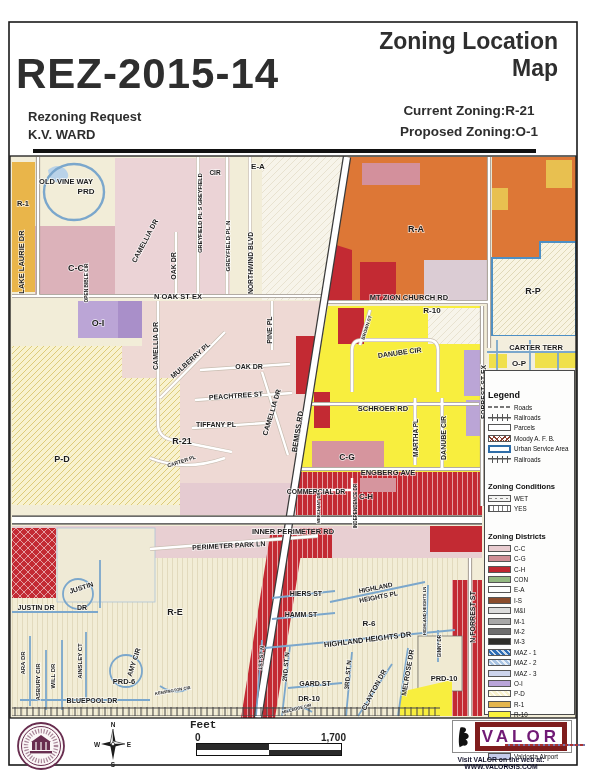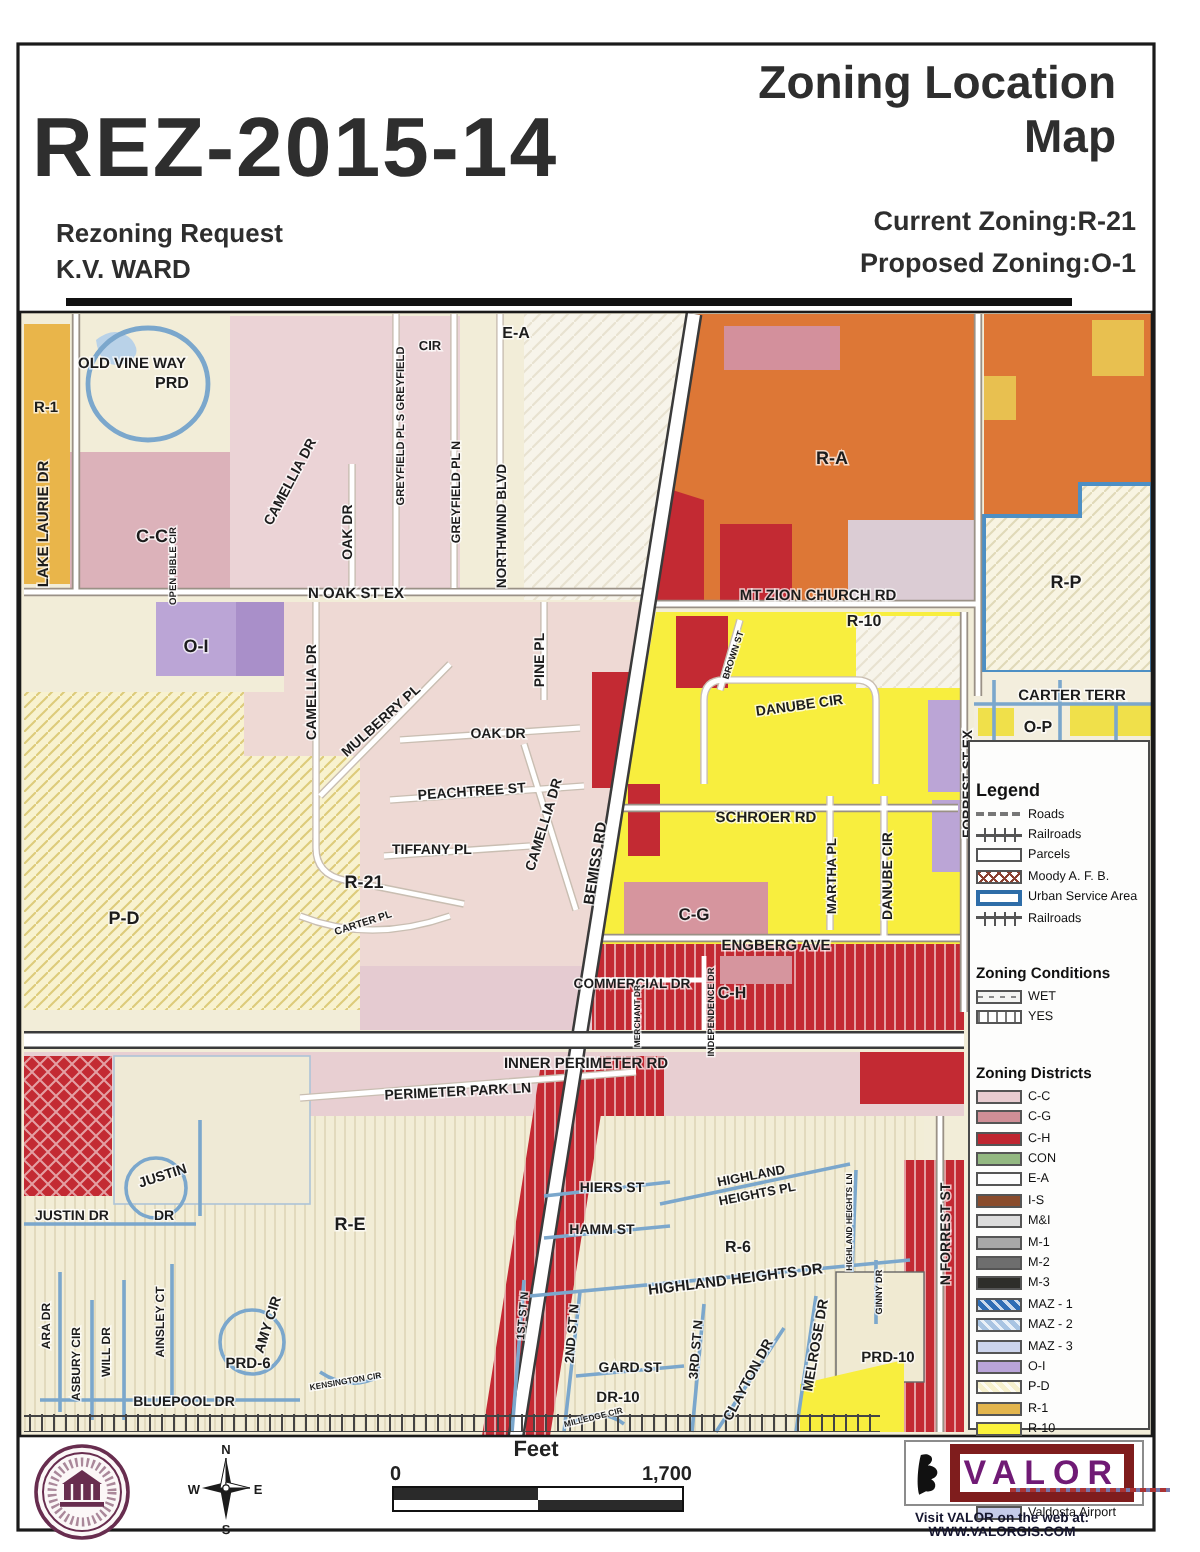--- a/index.html
+++ b/index.html
@@ -3,40 +3,40 @@
 <meta charset="utf-8">
 <style>
   html,body{margin:0;padding:0;background:#fff;}
   body{width:600px;height:776px;position:relative;font-family:"Liberation Sans",sans-serif;overflow:hidden;}
   #stage{position:absolute;inset:0;width:600px;height:776px;}
   svg#mapsvg{position:absolute;left:0;top:0;z-index:1;}
   .hdr{position:absolute;z-index:3;color:#2e2e2e;}
   #case-number{left:16px;top:50px;font-size:42px;font-weight:bold;letter-spacing:1px;}
   #map-title{left:330px;top:28px;width:228px;text-align:right;font-size:23px;font-weight:bold;}
   #applicant{left:28px;top:108px;font-size:13px;font-weight:bold;line-height:1.4;}
-  #zoninginfo{left:370px;top:101px;width:198px;text-align:right;font-size:13.5px;font-weight:bold;line-height:1.55;}
+  #zoninginfo{left:370px;top:101px;width:198px;text-align:center;font-size:13.5px;font-weight:bold;line-height:1.55;}
   
   .legend{position:absolute;left:484px;top:370px;width:91px;height:345px;background:#fdfdfc;border:1px solid #4a4a4a;z-index:2;padding:18px 2px 0 3px;box-sizing:border-box;}
   .lg-title{font-size:9px;font-weight:bold;color:#111;margin:1px 0 2px 0;}
   .lg-title.sm{font-size:7.6px;margin-top:18px;}
   .lg-row{display:flex;align-items:center;gap:3px;height:10.4px;}
   .lg-label{font-size:6.3px;color:#111;white-space:nowrap;}
   .sw{width:23px;height:7px;border:1px solid #555;background:#fff;flex:none;box-sizing:border-box;}
   .sw.hatch{background-image:repeating-linear-gradient(45deg,rgba(255,255,255,.75) 0 1.5px,transparent 1.5px 4px);}
   .sw.road-line{border:none;height:2px;background:repeating-linear-gradient(90deg,#777 0 4px,transparent 4px 6px);}
   .sw.railroad-line{border:none;height:7px;background:linear-gradient(#555 0 0) center/100% 1.5px no-repeat,repeating-linear-gradient(90deg,transparent 0 4px,#555 4px 5px);}
   .sw.parcel-box{background:#fff;}
   .sw.x-hatch{background-image:repeating-linear-gradient(45deg,transparent 0 2.5px,#8a4030 2.5px 3.7px),repeating-linear-gradient(-45deg,transparent 0 2.5px,#8a4030 2.5px 3.7px);}
   .sw.blue-border{border:2px solid #2e6da8;height:8px;}
   .sw.dash-pattern{background:#f4f4f2;background-image:repeating-linear-gradient(90deg,#888 0 2.5px,transparent 2.5px 5.5px);background-size:100% 1px;background-repeat:no-repeat;background-position:center;}
   .sw.vline-pattern{background-image:repeating-linear-gradient(90deg,#777 0 1px,transparent 1px 4.5px);}
   
   .foot{position:absolute;z-index:3;}
   #scaleblock{left:190px;top:719px;width:156px;}
-  #scaleblock .feet{text-align:center;font-size:11px;font-weight:bold;color:#222;}
+  #scaleblock .feet{text-align:left;font-size:11px;font-weight:bold;color:#222;font-family:Liberation Mono, monospace;}
   #scaleblock .nums{position:relative;height:12px;font-size:10px;font-weight:bold;color:#222;}
   #scaleblock .nums .n0{position:absolute;left:5px;top:1px;}
   #scaleblock .nums .n1{position:absolute;right:0px;top:1px;}
   #scaleblock .bar{margin-left:6px;width:144px;height:11px;border:1px solid #111;display:grid;grid-template-columns:1fr 1fr;grid-template-rows:1fr 1fr;}
   #scaleblock .bar div{border:0;}
   .cellb{background:#2a2a2a;} .cellw{background:#fff;}
   #valorbox{left:452px;top:720px;width:120px;height:33px;border:1px solid #8c8c8c;background:#fff;display:flex;align-items:center;gap:4px;padding:2px 4px;box-sizing:border-box;}
   #valor-name{font-size:17px;font-weight:bold;letter-spacing:4px;color:#701a75;line-height:1;border:5px solid #7f1d1d;padding:1px 2px;}
   #valor-tagline{position:absolute;left:30px;bottom:5px;width:80px;height:2.5px;background:repeating-linear-gradient(90deg,#a33 0 3px,#77a 3px 5px);}
   #visitline{left:428px;top:756px;width:146px;font-size:6.8px;font-weight:bold;color:#15152e;text-align:center;}

